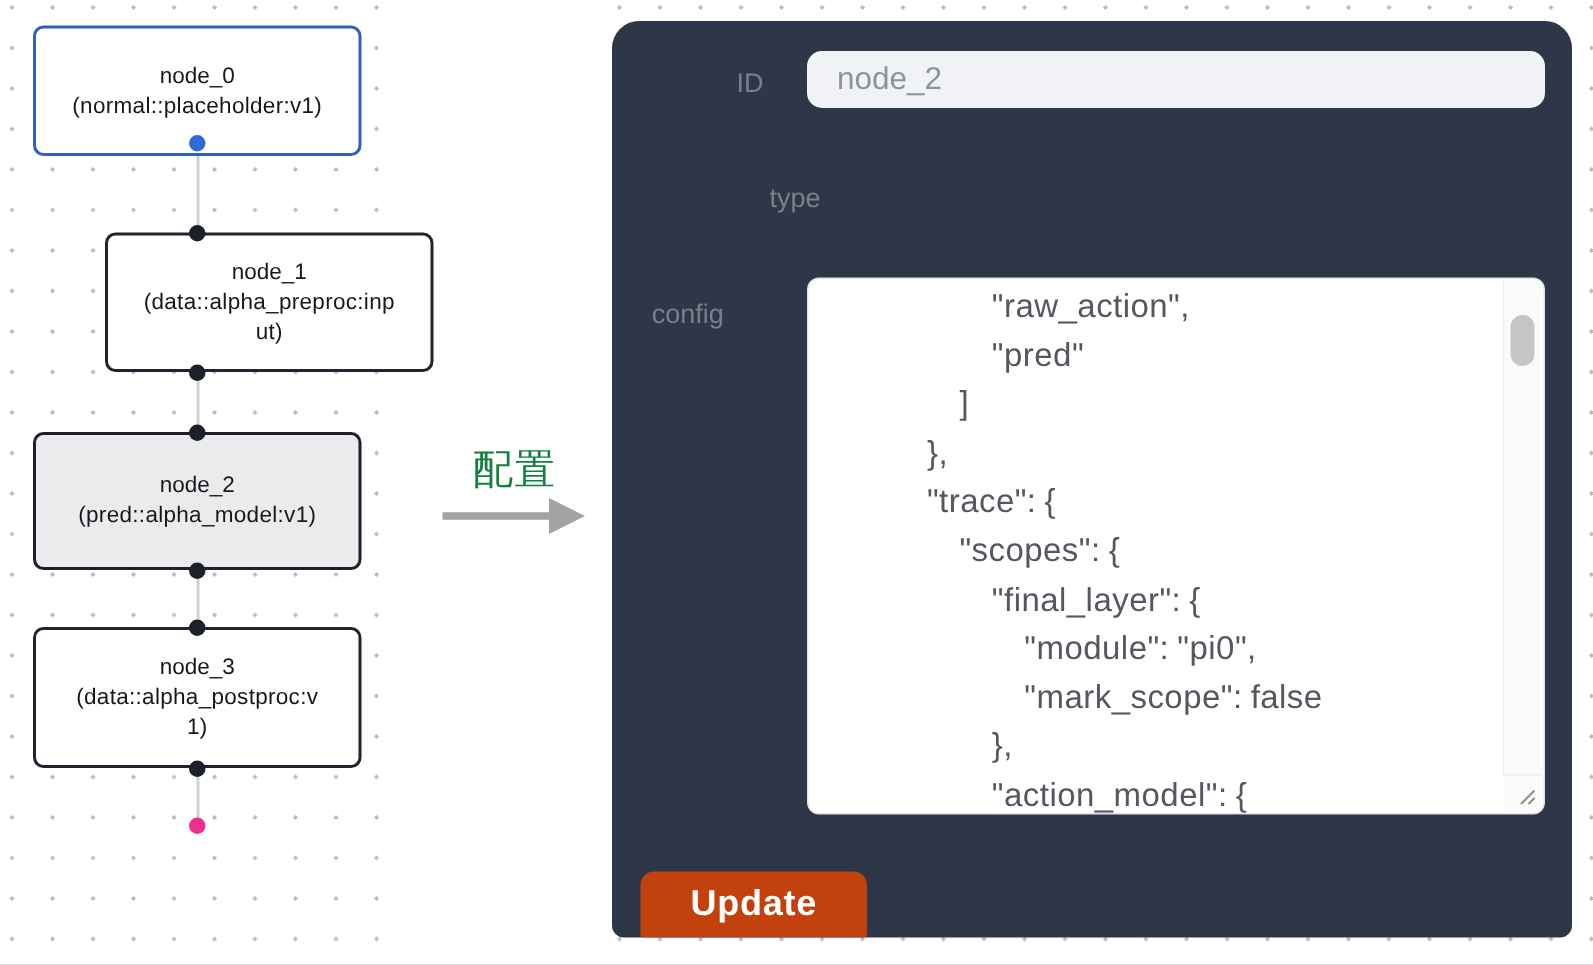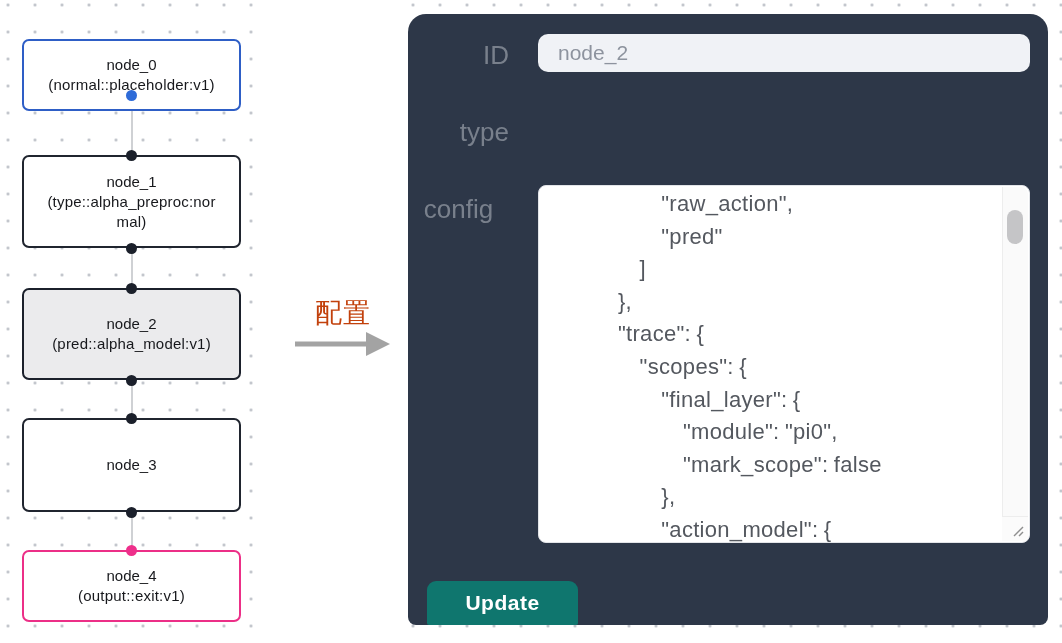--- a/index.html
+++ b/index.html
@@ -15,104 +15,101 @@
   .dots-left  { left:0;   width:272px; background-position:-5.5px -8.5px; }
   .dots-right { left:390px; width:672px; background-position:9.5px -8.5px; }
 
   
   .flow { position:absolute; left:0; top:0; width:272px; height:643px; z-index:1; }
   .node { position:absolute; left:22px; width:219px; background:#ffffff;
     border:2px solid #20252f; border-radius:7px; display:flex; flex-direction:column;
     align-items:center; justify-content:center; text-align:center; color:#17181c; }
   .node-title { font-size:15px; line-height:20px; }
   .node-sub { font-size:15px; line-height:20px; max-width:170px; word-break:break-all; letter-spacing:0.2px; }
-  .n0 { top:39px;  height:72px; border-color:#2e5ec6; }
-  .n1 { top:155px; height:93px; }
+  .n0 { top:17px;  height:87px; border-color:#2e5ec6; }
+  .n1 { top:155px; height:93px;margin-left:48px; }
   .n2 { top:288px; height:92px; background:#ebebed; border-width:2.5px; border-color:#1b202b; }
   .n3 { top:418px; height:94px; }
   .n4 { top:550px; height:72px; border-color:#ec2f87; }
 
   .edge { position:absolute; left:131px; width:2px; background:#cfd1d4; }
   .e0 { top:95px;  height:60px; }
   .e1 { top:248px; height:40px; }
   .e2 { top:380px; height:38px; }
   .e3 { top:512px; height:38px; }
 
   .handle { position:absolute; left:126px; width:11px; height:11px; border-radius:50%; background:#1b202b; z-index:2; }
   .handle.blue { background:#2e6bd8; }
   .handle.pink { background:#ee2f8b; }
   .hA { top:90px; } .hB { top:150px; } .hC { top:243px; } .hD { top:283px; }
   .hE { top:375px; } .hF { top:413px; } .hG { top:507px; } .hH { top:545px; }
 
   
   .transfer { position:absolute; left:292px; top:297px; width:102px; text-align:center; z-index:1; }
-  .transfer-label { font-size:27px; line-height:32px; color:#c2410c; letter-spacing:1px; }
+  .transfer-label { font-size:27px; line-height:32px; color:#15803d; letter-spacing:1px; }
   .transfer svg { display:block; margin-top:2px; }
 
   
   .panel { position:absolute; left:408px; top:14px; width:640px; height:611px;
     background:#2d3748; border-radius:18px 18px 8px 8px; overflow:hidden; z-index:3; }
 
   .f-label { position:absolute; left:0; width:101px; text-align:right;
-    font-size:26px; line-height:24px; color:#79808c; }
-  .l-id { top:29px; } .l-type { top:106px; } .l-config { top:183px;text-align:center; }
+    font-size:18px; line-height:24px; color:#79808c; }
+  .l-id { top:29px; } .l-type { top:106px;margin-left:38px; } .l-config { top:183px;text-align:center; }
 
   .f-input { position:absolute; left:130px; width:492px; height:38px; border:none; outline:none;
     background:#f0f2f6; border-radius:10px; padding:0 0 0 20px; font-family:inherit;
     font-size:21px; color:#8d939e; }
   .i-id { top:20px; } .i-type { top:96px; }
 
   .ta { position:absolute; left:130px; top:171px; width:492px; height:358px;
     background:#ffffff; border:1px solid #e2e4e8; border-radius:8px; overflow:hidden; }
   .ta pre { height:100%; overflow:hidden; white-space:pre; font-family:inherit;
     font-size:22px; line-height:32.6px; letter-spacing:0.3px; word-spacing:-1px;
     color:#54585f; padding:2px 36px 0 14px; }
   .sb-track { position:absolute; top:1px; right:1px; bottom:1px; width:26px;
     background:#fafafa; border-left:1px solid #ededed; border-radius:0 7px 7px 0; }
   .sb-thumb { position:absolute; top:23px; left:4px; width:16px; height:34px;
     border-radius:8px; background:#c5c5c7; }
   .sb-corner { position:absolute; right:1px; bottom:1px; width:26px; height:25px;
     background:#fbfbfb; border-top:1px solid #ededed; }
   .resize { position:absolute; right:2px; bottom:2px; }
 
   .update { position:absolute; left:19px; top:567px; width:151px; height:44px;
-    background:#0f766e; color:#ffffff; border:none; border-radius:9px 9px 2px 2px;
-    font-family:inherit; font-size:21px; font-weight:600; letter-spacing:0.5px; cursor:pointer; }
+    background:#c2410c; color:#ffffff; border:none; border-radius:9px 9px 2px 2px;
+    font-family:inherit; font-size:24px; font-weight:600; letter-spacing:0.5px; cursor:pointer; }
 </style>
 </head>
 <body>
 
 <div class="stage">
   <div class="dots dots-left"></div>
   <div class="dots dots-right"></div>
 
   <div class="flow">
     <div class="edge e0"></div>
     <div class="edge e1"></div>
     <div class="edge e2"></div>
     <div class="edge e3"></div>
 
     <div class="node n0">
       <div class="node-title">node_0</div>
       <div class="node-sub">(normal::placeholder:v1)</div>
     </div>
     <div class="node n1">
       <div class="node-title">node_1</div>
-      <div class="node-sub">(type::alpha_preproc:normal)</div>
+      <div class="node-sub">(data::alpha_preproc:input)</div>
     </div>
     <div class="node n2">
       <div class="node-title">node_2</div>
       <div class="node-sub">(pred::alpha_model:v1)</div>
     </div>
     <div class="node n3">
       <div class="node-title">node_3</div>
-    </div>
-    <div class="node n4">
-      <div class="node-title">node_4</div>
-      <div class="node-sub">(output::exit:v1)</div>
+      <div class="node-sub">(data::alpha_postproc:v1)</div>
     </div>
 
     <span class="handle blue hA"></span>
     <span class="handle hB"></span>
     <span class="handle hC"></span>
     <span class="handle hD"></span>
     <span class="handle hE"></span>
     <span class="handle hF"></span>
     <span class="handle hG"></span>
     <span class="handle pink hH"></span>

